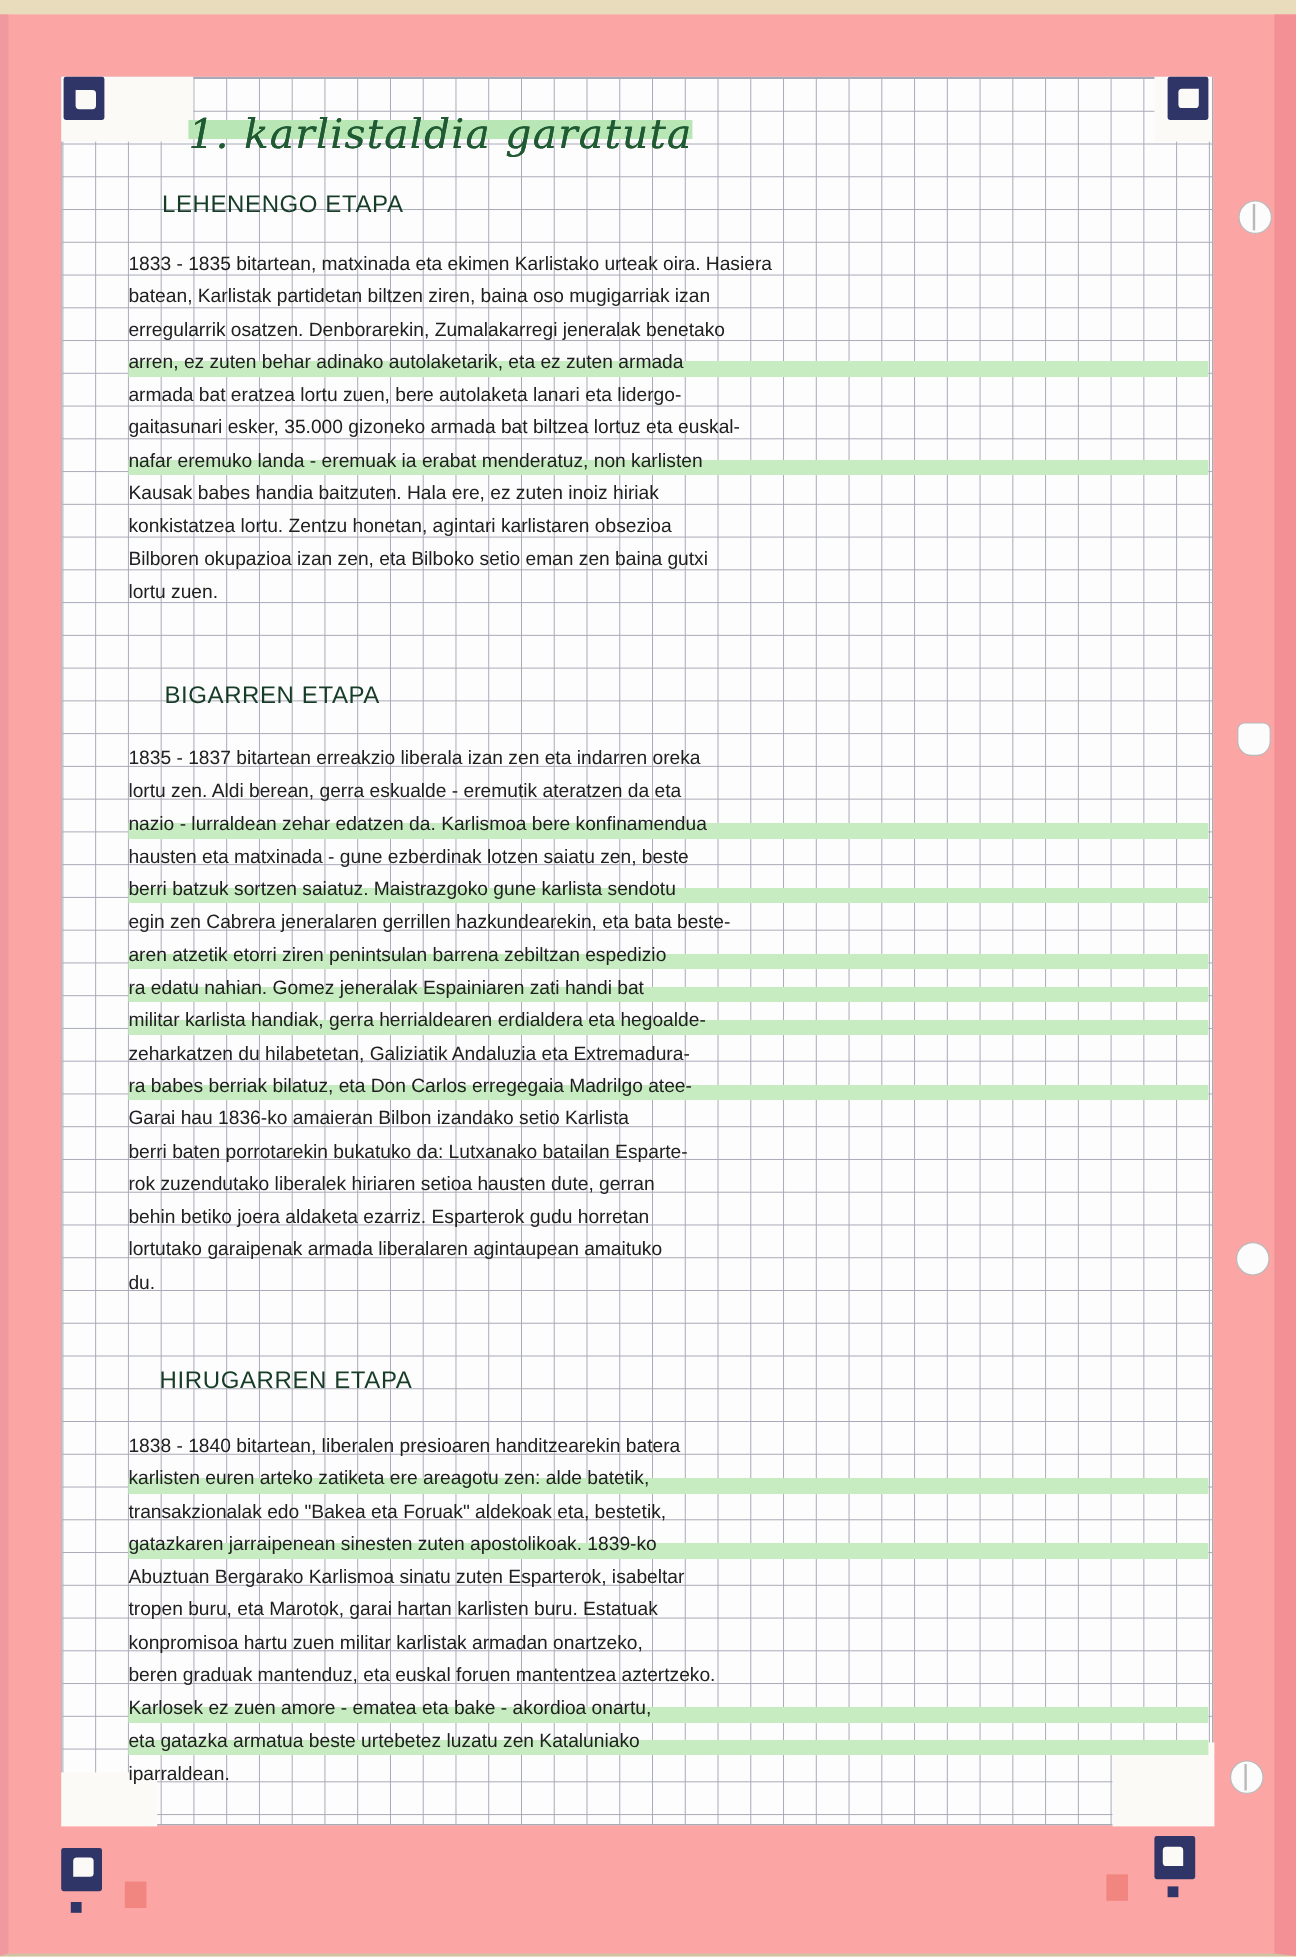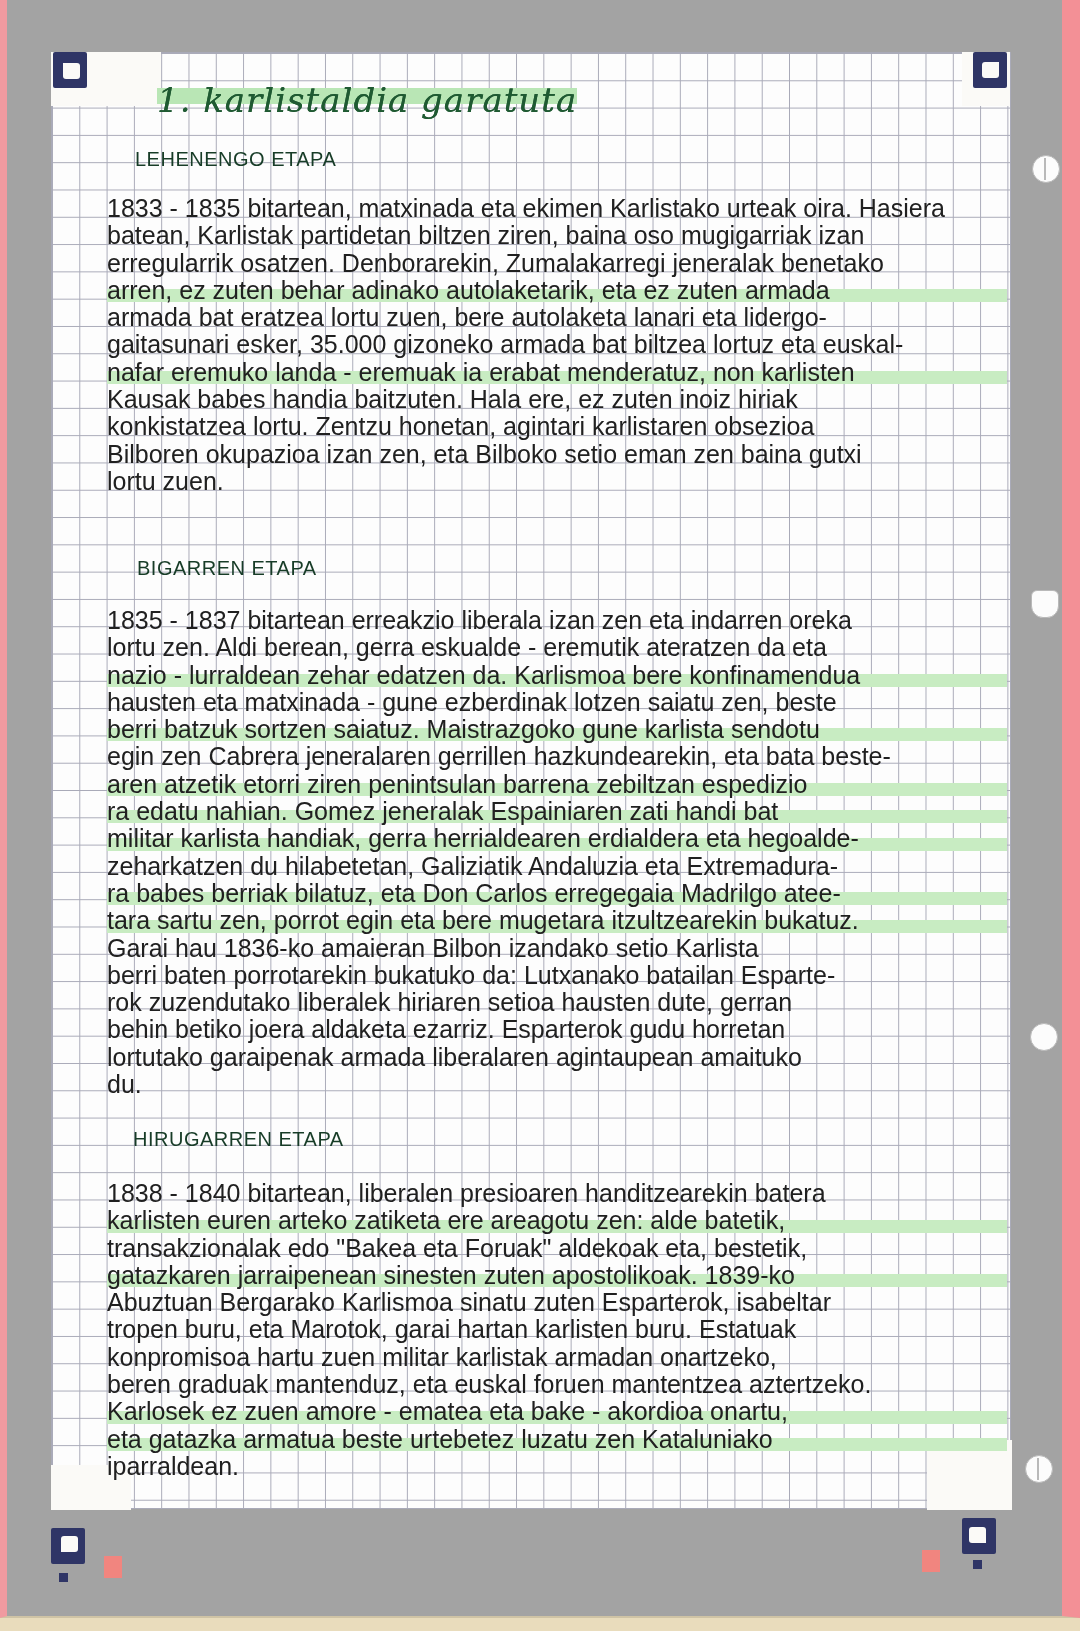--- a/index.html
+++ b/index.html
@@ -3,22 +3,22 @@
 <meta charset="utf-8">
 <style>
   html, body { margin: 0; padding: 0; }
   body {
     width: 1080px; height: 1631px; overflow: hidden;
     background: #e9dcbc;
     font-family: "DejaVu Sans", sans-serif;
     position: relative;
   }
   .page {
-    position: absolute; left: 0; top: 0; width: 1080px; height: 1618px;
-    background: #a3a3a3;
+    position: absolute; left: 0; top: 12px; width: 1080px; height: 1618px;
+    background: #fca5a5;
     border-left: 7px solid #f09aa0;
     border-right: 18px solid #f39096;
     box-sizing: border-box;
     border-bottom: 2px solid #cfc3a5;
     padding-left: 44px;
   }
   .grid {
     position: absolute; left: 44px; top: 52px; width: 958px; height: 1455px;
     background-color: #fdfdfd;
     background-image:
@@ -65,21 +65,21 @@
   .title .hl {
     background: linear-gradient(to bottom, transparent 20%, #b9e6b5 20%, #b9e6b5 60%, transparent 60%);
   }
   .heading {
     position: absolute; font-size: 20px; color: #173c27; letter-spacing: 0.5px;
     font-family: "Liberation Sans", sans-serif;
   }
   .para {
     position: absolute; left: 100px; width: 900px;
     font-family: "Liberation Sans", sans-serif;
-    font-size: 25px; line-height: 27.3px; color: #202020;
+    font-size: 16px; line-height: 27.3px; color: #202020;
   }
   .line { white-space: nowrap; display: block; height: 27.3px; }
   .mark { background: linear-gradient(to bottom, transparent 45%, #c8ecc2 45%, #c8ecc2 92%, transparent 92%); }
 </style>
 </head>
 <body>
 
 <div class="page">
   <div class="grid"></div>
   <div class="grid-top-cut"></div>
@@ -124,21 +124,20 @@
     <span class="line">lortu zen. Aldi berean, gerra eskualde - eremutik ateratzen da eta</span>
     <span class="line mark">nazio - lurraldean zehar edatzen da. Karlismoa bere konfinamendua</span>
     <span class="line">hausten eta matxinada - gune ezberdinak lotzen saiatu zen, beste</span>
     <span class="line mark">berri batzuk sortzen saiatuz. Maistrazgoko gune karlista sendotu</span>
     <span class="line">egin zen Cabrera jeneralaren gerrillen hazkundearekin, eta bata beste-</span>
     <span class="line mark">aren atzetik etorri ziren penintsulan barrena zebiltzan espedizio</span>
     <span class="line mark">ra edatu nahian. Gomez jeneralak Espainiaren zati handi bat</span>
     <span class="line mark">militar karlista handiak, gerra herrialdearen erdialdera eta hegoalde-</span>
     <span class="line">zeharkatzen du hilabetetan, Galiziatik Andaluzia eta Extremadura-</span>
     <span class="line mark">ra babes berriak bilatuz, eta Don Carlos erregegaia Madrilgo atee-</span>
-    <span class="line mark">tara sartu zen, porrot egin eta bere mugetara itzultzearekin bukatuz.</span>
     <span class="line">Garai hau 1836-ko amaieran Bilbon izandako setio Karlista</span>
     <span class="line">berri baten porrotarekin bukatuko da: Lutxanako batailan Esparte-</span>
     <span class="line">rok zuzendutako liberalek hiriaren setioa hausten dute, gerran</span>
     <span class="line">behin betiko joera aldaketa ezarriz. Esparterok gudu horretan</span>
     <span class="line">lortutako garaipenak armada liberalaren agintaupean amaituko</span>
     <span class="line">du.</span>
   </div>
 
   <div class="heading" style="left:126px;top:1128px">HIRUGARREN ETAPA</div>
   <div class="para" style="top:1180px">

